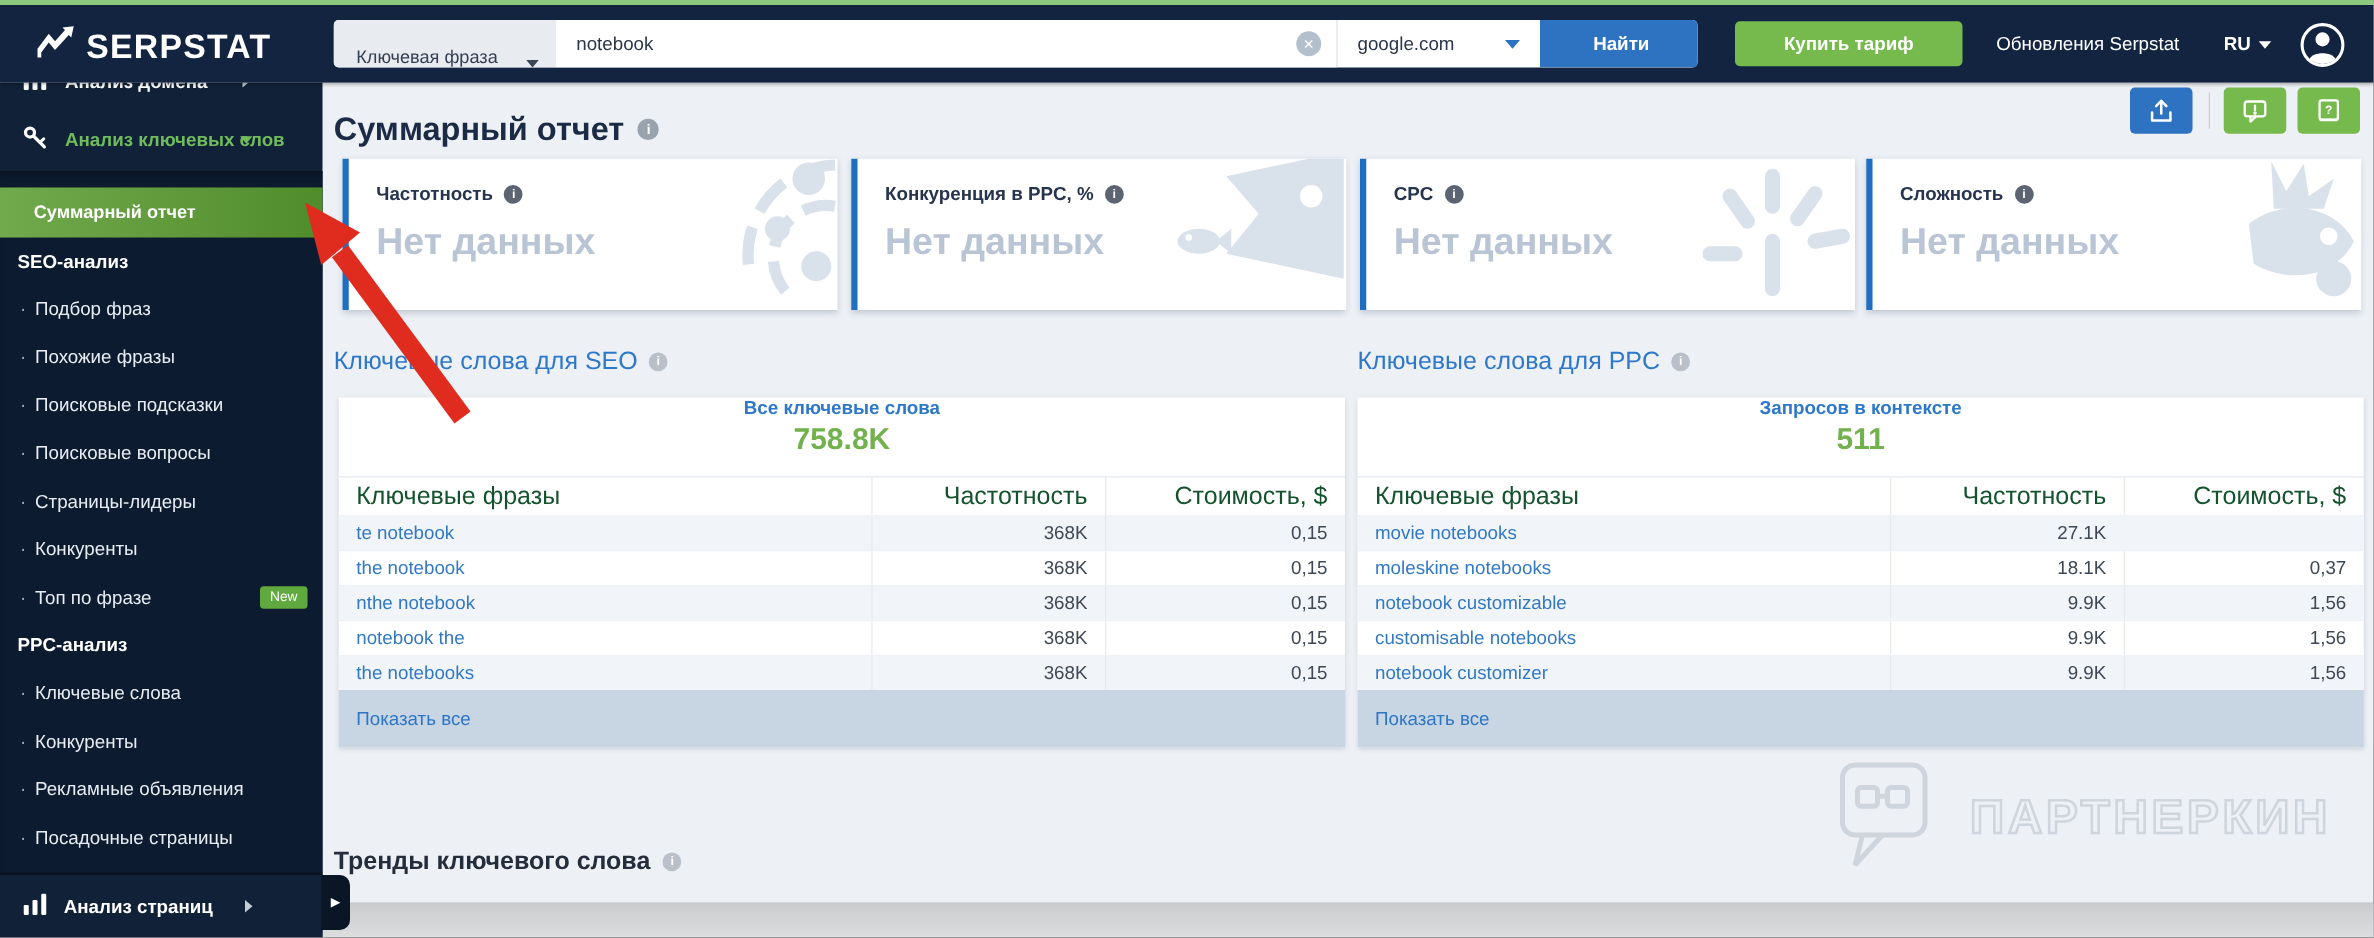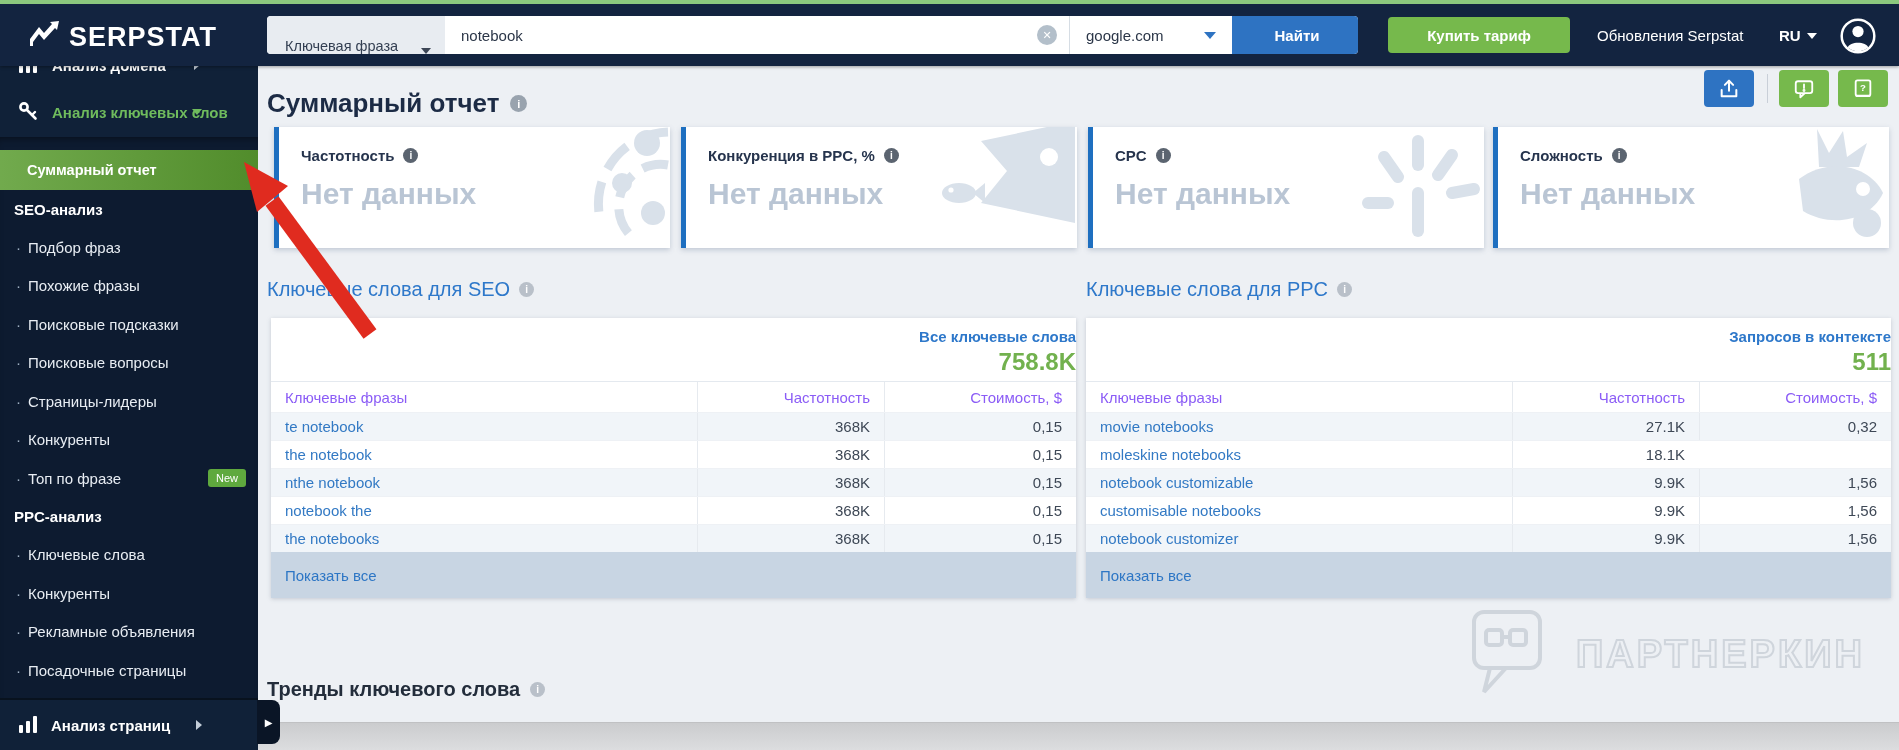--- a/index.html
+++ b/index.html
@@ -68,28 +68,28 @@
   .card-value{position:absolute;left:22px;top:50px;font-size:30px;font-weight:bold;color:var(--empty-value);}
   .card-deco{position:absolute;right:0;top:0;height:121px;}
 
   
   .section-heading{position:absolute;top:212px;display:flex;align-items:center;gap:9px;font-size:20px;color:var(--heading-blue);}
   .section-heading.seo{left:9px;} .section-heading.ppc{left:828px;}
 
   
   .kw-table{position:absolute;top:252px;width:805px;background:#fff;box-shadow:0 1px 4px rgba(120,130,150,.35);}
   .kw-table.seo{left:13px;} .kw-table.ppc{left:828px;}
-  .tbl-summary{height:64px;border-bottom:1px solid #e4e9ef;text-align:right;padding-top:10px;}
+  .tbl-summary{height:64px;border-bottom:1px solid #e4e9ef;text-align:center;}
   .tbl-sum-label{font-size:15px;font-weight:bold;color:var(--heading-blue);cursor:pointer;}
   .tbl-sum-value{font-size:24px;font-weight:bold;color:var(--value-green);margin-top:3px;}
   .tbl-row{display:grid;grid-template-columns:426px 187px 1fr;}
   .tbl-row>div{height:100%;display:flex;align-items:center;padding:0 14px;}
   .tbl-row>div:nth-child(2),.tbl-row>div:nth-child(3){border-left:1px solid #e6eaef;justify-content:flex-end;}
   .tbl-head{height:30px;}
-  .tbl-head>div{font-size:15px;color:#8b5cf6;}
+  .tbl-head>div{font-size:20px;color:#14532d;}
   .tbl-row.data{height:28px;border-top:1px solid #eef1f5;}
   .tbl-row.data.alt{background:#f1f5f9;}
   .phrase-link{font-size:15px;color:var(--link-blue);text-decoration:none;cursor:pointer;}
   .cell-num{font-size:15px;color:#3e4856;}
   .tbl-footer{height:46px;background:var(--footer-row);display:flex;align-items:center;padding-left:14px;}
   .tbl-footer span{font-size:15px;color:#2d76c5;cursor:pointer;}
 
   
   .trends-row{position:absolute;left:9px;top:612px;display:flex;align-items:center;gap:10px;}
   .trends-title{font-size:20px;font-weight:bold;color:#232d3b;}
@@ -399,30 +399,30 @@
           <div>Частотность</div>
           <div>Стоимость, $</div>
         </div>
         <div class="tbl-row data alt">
           <div>
             <a class="phrase-link">movie notebooks</a>
           </div>
           <div>
             <span class="cell-num">27.1K</span>
           </div>
-          <div>
-            <span class="cell-num">0,32</span>
-          </div>
         </div>
         <div class="tbl-row data">
           <div>
             <a class="phrase-link">moleskine notebooks</a>
           </div>
           <div>
             <span class="cell-num">18.1K</span>
+          </div>
+          <div>
+            <span class="cell-num">0,37</span>
           </div>
         </div>
         <div class="tbl-row data alt">
           <div>
             <a class="phrase-link">notebook customizable</a>
           </div>
           <div>
             <span class="cell-num">9.9K</span>
           </div>
           <div>

